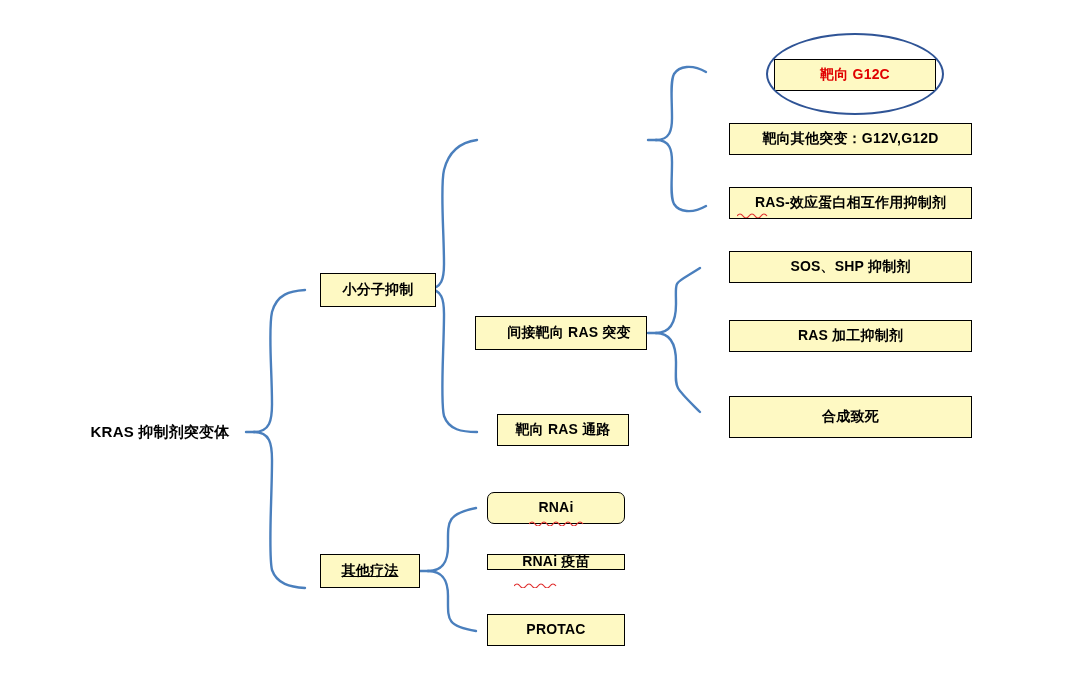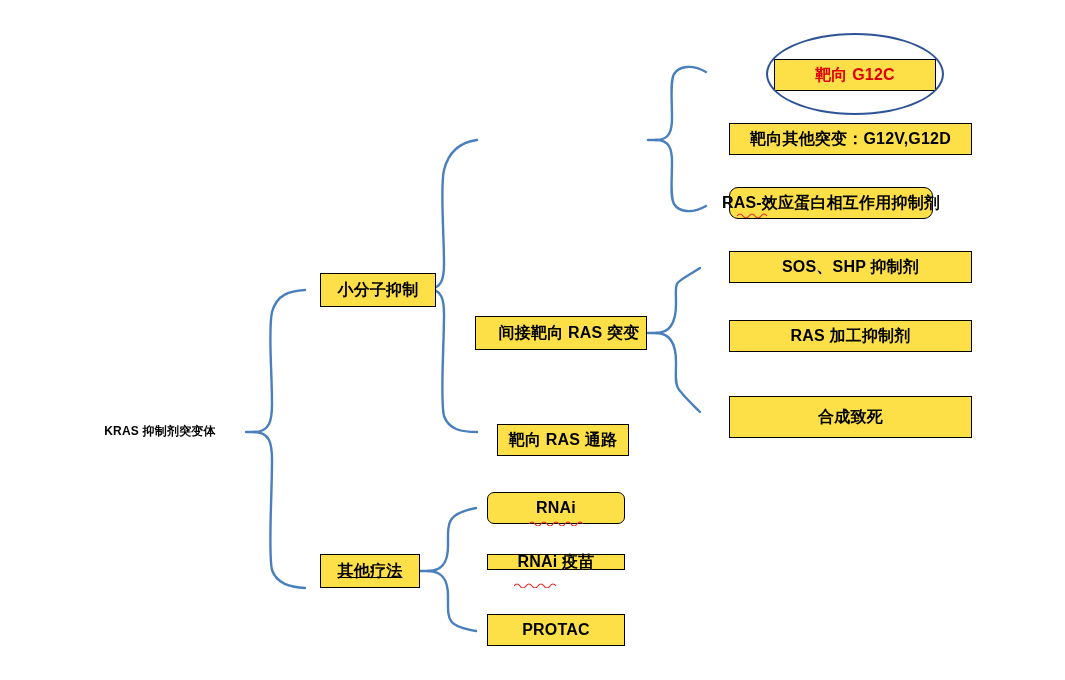--- a/index.html
+++ b/index.html
@@ -25,33 +25,33 @@
     width: 1065px;
     height: 680px;
     pointer-events: none;
   }
   .node {
     position: absolute;
     box-sizing: border-box;
     display: flex;
     align-items: center;
     justify-content: center;
-    background: #fde047;
+    background: #fef9c3;
     border: 1px solid #000000;
     color: #000000;
     font-weight: bold;
-    font-size: 16px;
+    font-size: 14px;
     line-height: 1.1;
     white-space: nowrap;
     letter-spacing: 0.2px;
   }
   .node.root {
     border: none;
     background: transparent;
-    font-size: 12px;
+    font-size: 15px;
   }
   .node.highlight-text {
     color: #e00000;
     border: 1px solid #000000;
   }
   .squiggle {
     position: absolute;
     pointer-events: none;
   }
   .ellipse-mark {
@@ -102,40 +102,40 @@
 
   <div class="node root" style="left:70px; top:415px; width:180px; height:34px;">KRAS 抑制剂突变体</div>
 
   <div class="node" style="left:320px; top:273px; width:116px; height:34px;">小分子抑制</div>
 
   <div class="node" style="left:320px; top:554px; width:100px; height:34px;text-decoration:underline;">其他疗法</div>
 
 
   <div class="node" style="left:475px; top:316px; width:172px; height:34px;padding-left:16px;">间接靶向 RAS 突变</div>
 
-  <div class="node" style="left:497px; top:414px; width:132px; height:32px;margin-top:10px;">靶向 RAS 通路</div>
+  <div class="node" style="left:497px; top:414px; width:132px; height:32px;">靶向 RAS 通路</div>
 
   <div class="node" style="left:487px; top:492px; width:138px; height:32px;border-radius:7px;">RNAi</div>
   <svg class="squiggle" style="left:529px; top:519px; width:56px; height:7px;" viewBox="0 0 56 7">
     <path d="M0,5 Q3,1 6,5 T12,5 T18,5 T24,5 T30,5 T36,5 T42,5 T48,5 T54,5" fill="none" stroke="#e03030" stroke-width="1.2"></path>
   </svg>
 
   <div class="node" style="left:487px; top:554px; width:138px; height:16px;">RNAi 疫苗</div>
   <svg class="squiggle" style="left:514px; top:581px; width:48px; height:7px;" viewBox="0 0 48 7">
     <path d="M0,5 Q3,1 6,5 T12,5 T18,5 T24,5 T30,5 T36,5 T42,5" fill="none" stroke="#e03030" stroke-width="1.2"></path>
   </svg>
 
   <div class="node" style="left:487px; top:614px; width:138px; height:32px;">PROTAC</div>
 
   <div class="node highlight-text" style="left:774px; top:59px; width:162px; height:32px;">靶向 G12C</div>
   <div class="ellipse-mark" style="left:766px; top:33px; width:178px; height:82px;"></div>
 
   <div class="node" style="left:729px; top:123px; width:243px; height:32px;">靶向其他突变：G12V,G12D</div>
 
-  <div class="node" style="left:729px; top:187px; width:204px; height:32px;border-radius:9px;">RAS-效应蛋白相互作用抑制剂</div>
+  <div class="node" style="left:729px; top:187px; width:243px; height:32px;">RAS-效应蛋白相互作用抑制剂</div>
   <svg class="squiggle" style="left:737px; top:211px; width:34px; height:7px;" viewBox="0 0 34 7">
     <path d="M0,5 Q3,1 6,5 T12,5 T18,5 T24,5 T30,5" fill="none" stroke="#e03030" stroke-width="1.2"></path>
   </svg>
 
   <div class="node" style="left:729px; top:251px; width:243px; height:32px;">SOS、SHP 抑制剂</div>
 
   <div class="node" style="left:729px; top:320px; width:243px; height:32px;">RAS 加工抑制剂</div>
 
   <div class="node" style="left:729px; top:396px; width:243px; height:42px;">合成致死</div>
 

